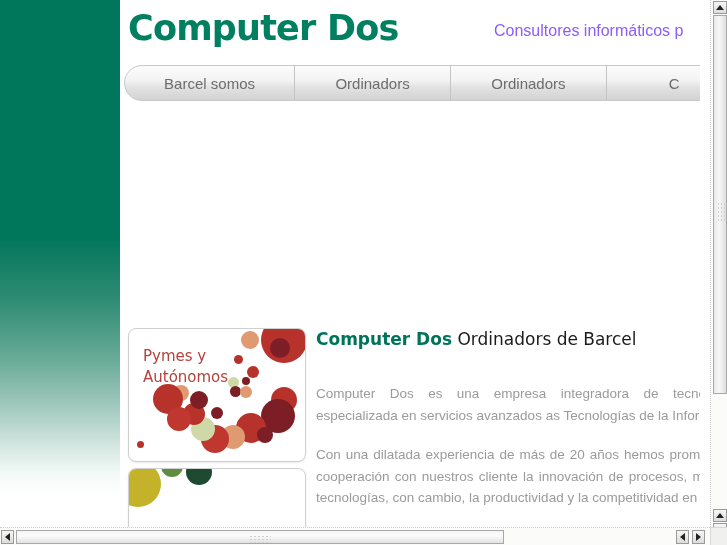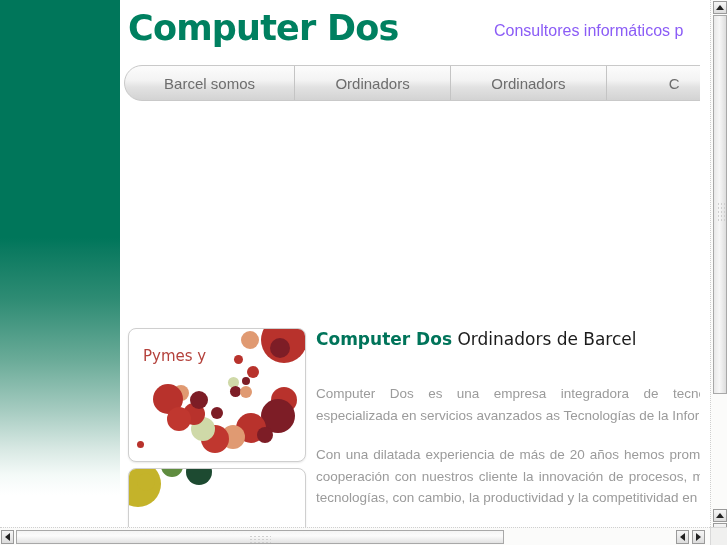--- a/index.html
+++ b/index.html
@@ -223,20 +223,21 @@
       </div>
     </div>
 
     <div id="content">
 
       <div id="leftcol">
 
         <div class="banner">
           <div class="banner-title">
             <div>Pymes y</div>
+            <div>Autónomos</div>
           </div>
 
           <div>
             <div class="dot" style="left:132px;top:-12px;width:46px;height:46px;background:#b8322c;"></div>
             <div class="dot" style="left:112px;top:2px;width:18px;height:18px;background:#e09a72;"></div>
             <div class="dot" style="left:141px;top:9px;width:20px;height:20px;background:#7d1d26;"></div>
             <div class="dot" style="left:105px;top:26px;width:9px;height:9px;background:#b8322c;"></div>
             <div class="dot" style="left:118px;top:37px;width:12px;height:12px;background:#b8322c;"></div>
             <div class="dot" style="left:113px;top:48px;width:8px;height:8px;background:#7d1d26;"></div>
             <div class="dot" style="left:99px;top:48px;width:11px;height:11px;background:#cfd9a8;"></div>

